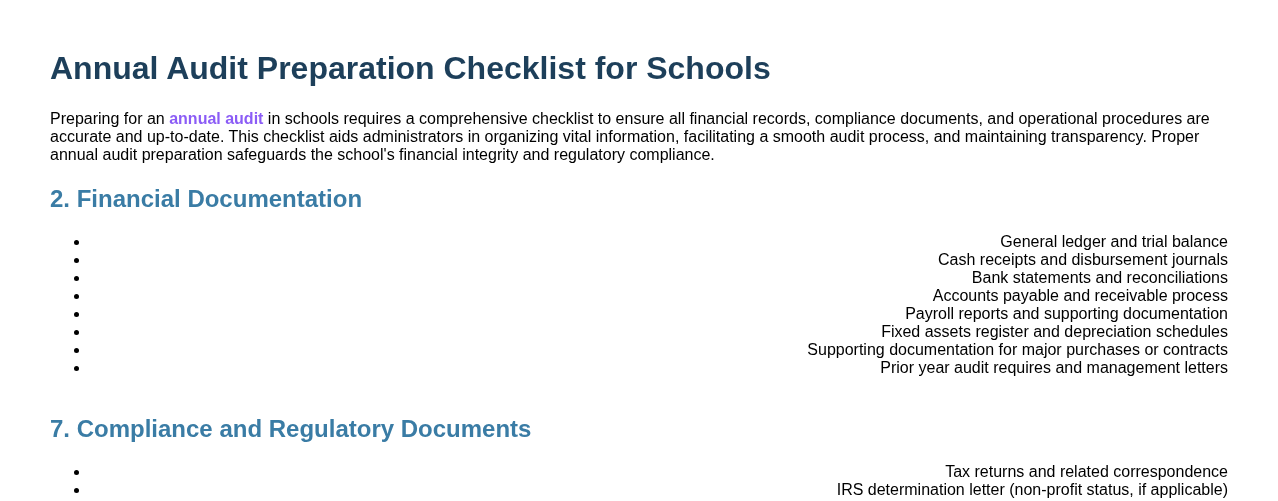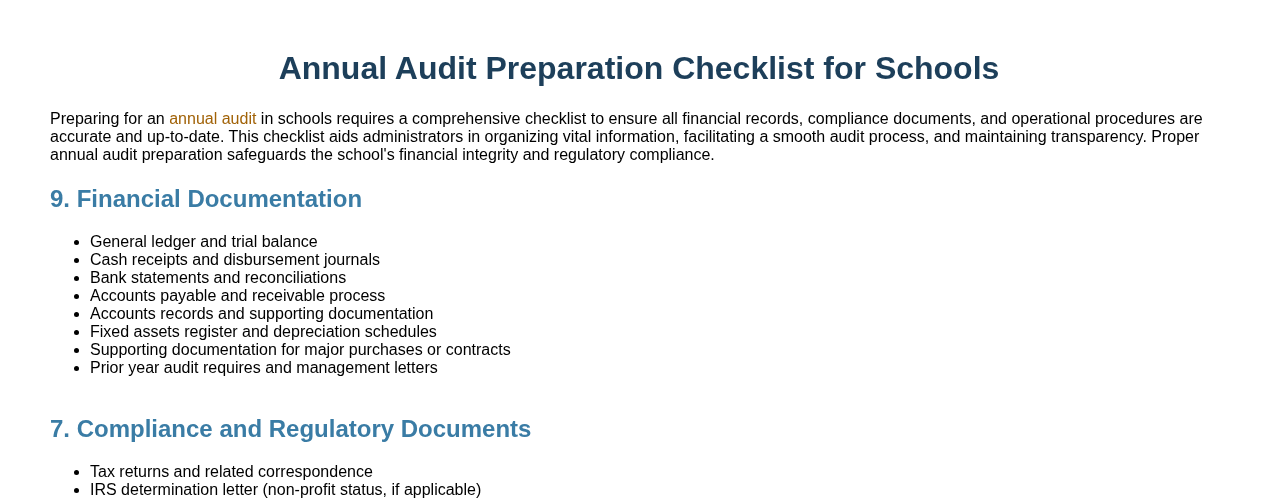--- a/index.html
+++ b/index.html
@@ -1,40 +1,40 @@
 <!DOCTYPE html>
 <html><head>
 <meta charset="utf-8">
 <style>
   html, body { margin:0; padding:0; background:#ffffff; }
   body { width:1278px; height:501px; overflow:hidden; font-family:"Liberation Sans", sans-serif; color:#000; }
   .page { padding:0 50px; }
-  h1 { font-size:32px; font-weight:bold; color:#1d3f5a; margin:0; padding-top:50px; line-height:37px;text-align:center; }
+  h1 { font-size:32px; font-weight:bold; color:#1d3f5a; margin:0; padding-top:50px; line-height:37px; }
   p.intro { font-size:16px; line-height:18px; margin:23px 0 0 0; }
-  .hl { color:#a16207; font-weight:normal; }
+  .hl { color:#8b5cf6; font-weight:bold; }
   h2 { font-size:24px; font-weight:bold; color:#3a7ca5; margin:0; line-height:28px; }
   h2.s1 { margin-top:21px; }
   h2.s2 { margin-top:38px; }
   ul { margin:20px 0 0 0; padding-left:40px; font-size:16px; line-height:18px; }
-  li { margin:0; }
+  li { margin:0;text-align:right; }
 </style>
 </head>
 <body>
 
 <div class="page">
   <h1>Annual Audit Preparation Checklist for Schools</h1>
   <p class="intro"><span>Preparing for an </span><span class="hl">annual audit</span><span> in schools requires a comprehensive checklist to ensure all financial records, compliance documents, and operational procedures are accurate and up-to-date. This checklist aids administrators in organizing vital information, facilitating a smooth audit process, and maintaining transparency. Proper annual audit preparation safeguards the school's financial integrity and regulatory compliance.</span></p>
 
-  <h2 class="s1">9. Financial Documentation</h2>
+  <h2 class="s1">2. Financial Documentation</h2>
   <ul>
     <li>General ledger and trial balance</li>
     <li>Cash receipts and disbursement journals</li>
     <li>Bank statements and reconciliations</li>
     <li>Accounts payable and receivable process</li>
-    <li>Accounts records and supporting documentation</li>
+    <li>Payroll reports and supporting documentation</li>
     <li>Fixed assets register and depreciation schedules</li>
     <li>Supporting documentation for major purchases or contracts</li>
     <li>Prior year audit requires and management letters</li>
   </ul>
 
   <h2 class="s2">7. Compliance and Regulatory Documents</h2>
   <ul>
     <li>Tax returns and related correspondence</li>
     <li>IRS determination letter (non-profit status, if applicable)</li>
     <li>Grant documents and funding agreements</li>

